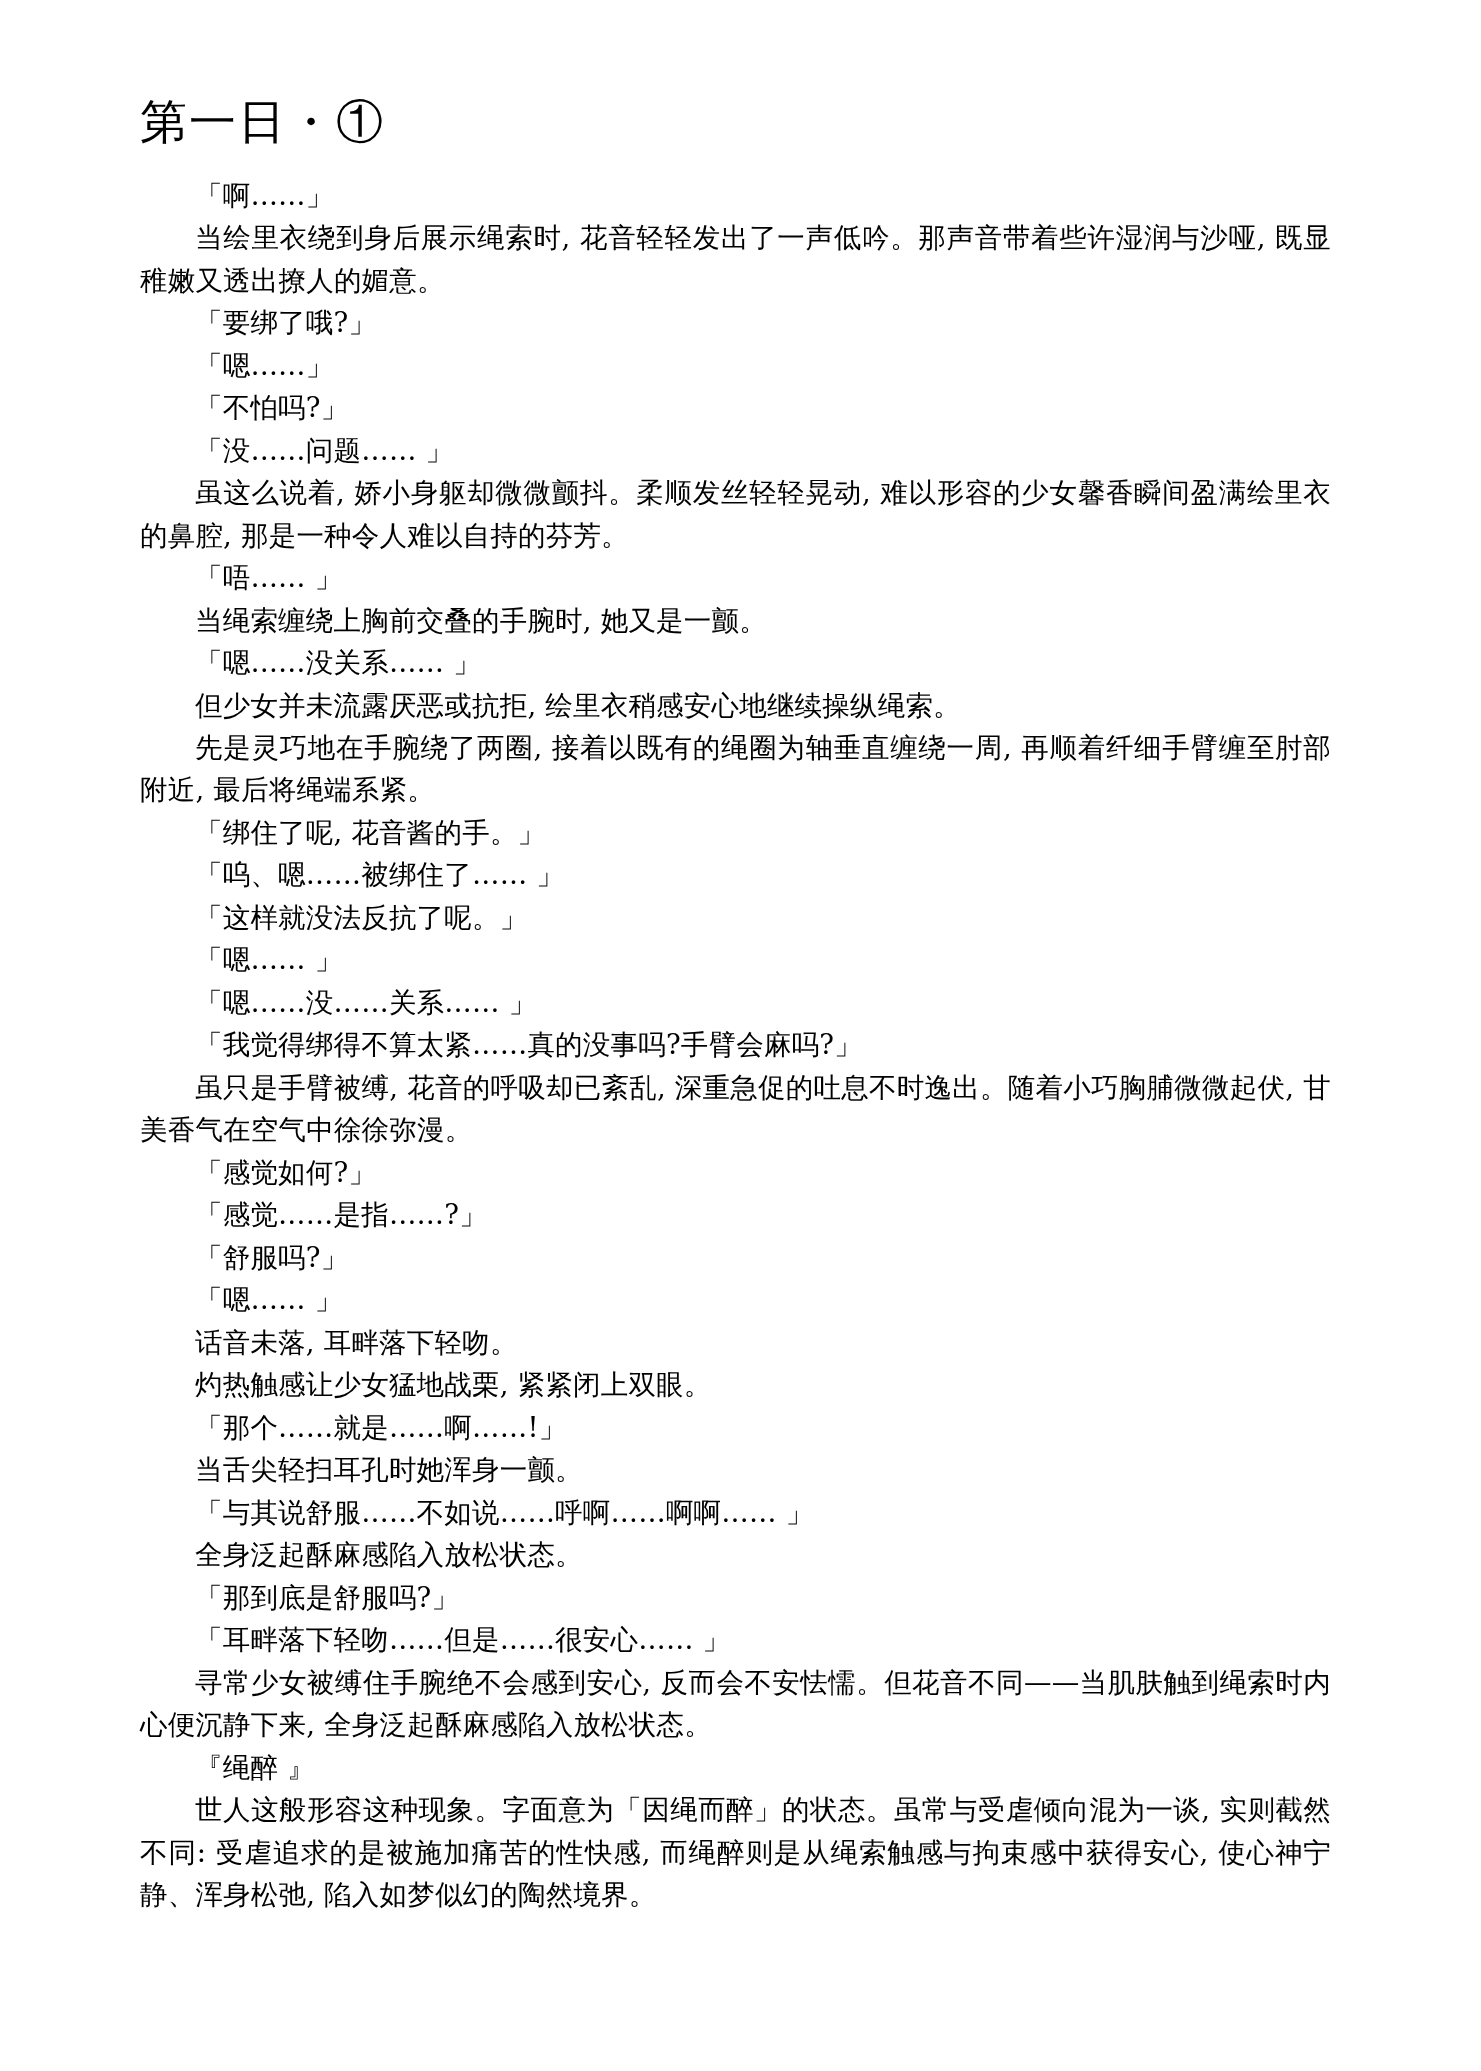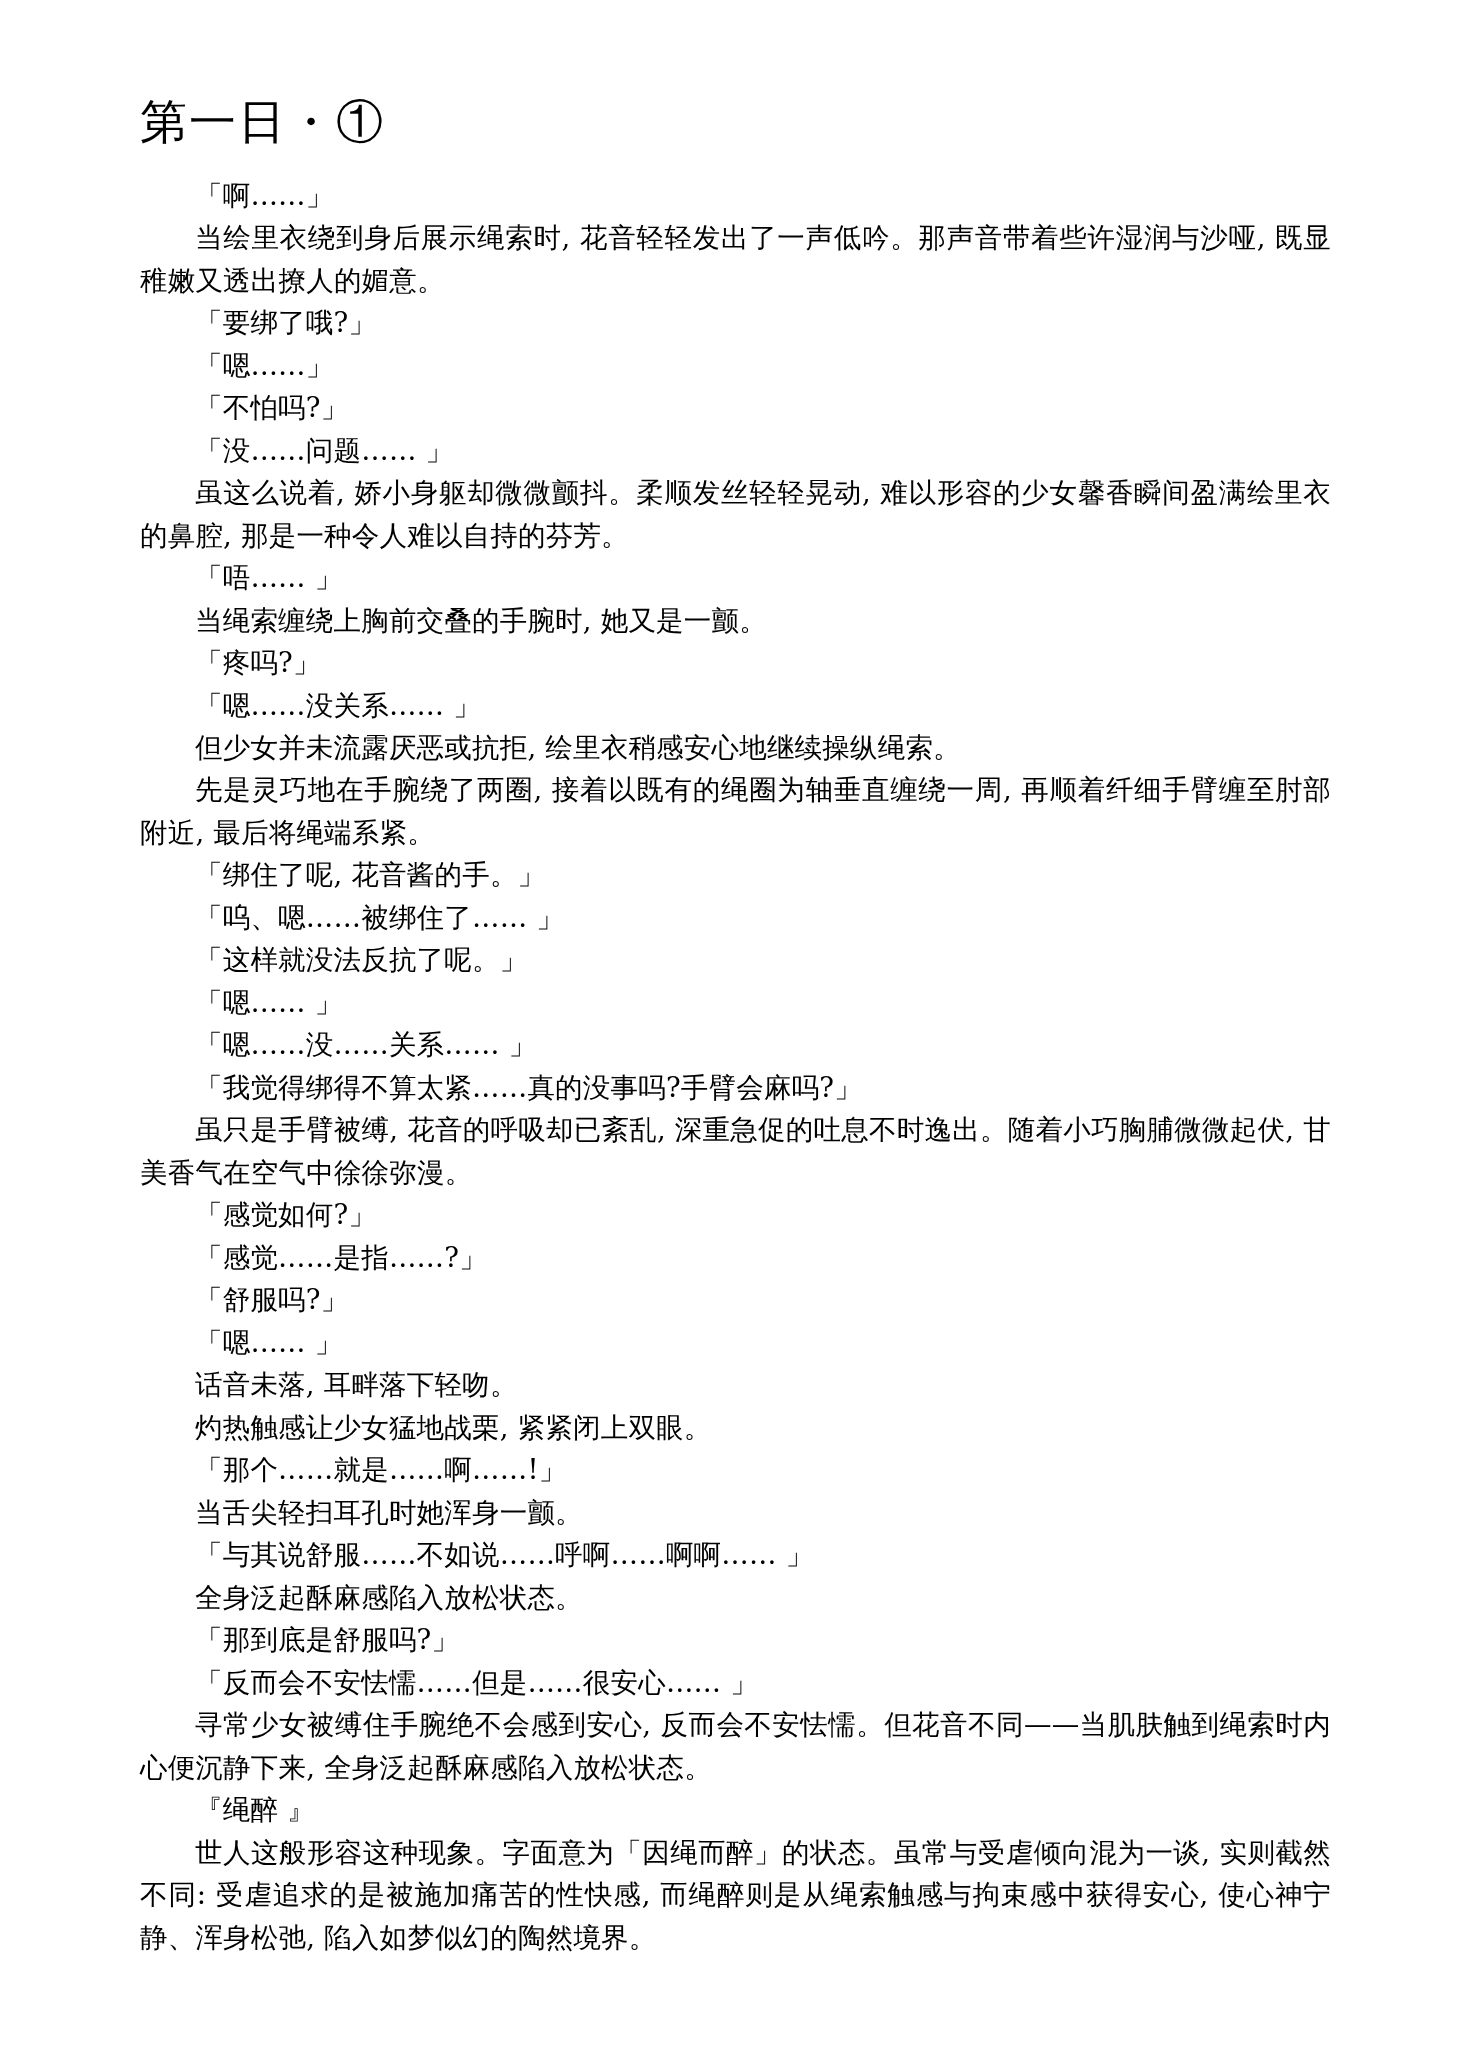--- a/index.html
+++ b/index.html
@@ -49,21 +49,20 @@
   <div class="body-text">
     <p class="para">「啊……」</p>
     <p class="para">当绘里衣绕到身后展示绳索时, 花音轻轻发出了一声低吟。那声音带着些许湿润与沙哑, 既显稚嫩又透出撩人的媚意。</p>
     <p class="para">「要绑了哦?」</p>
     <p class="para">「嗯……」</p>
     <p class="para">「不怕吗?」</p>
     <p class="para">「没……问题…… 」</p>
     <p class="para">虽这么说着, 娇小身躯却微微颤抖。柔顺发丝轻轻晃动, 难以形容的少女馨香瞬间盈满绘里衣的鼻腔, 那是一种令人难以自持的芬芳。</p>
     <p class="para">「唔…… 」</p>
     <p class="para">当绳索缠绕上胸前交叠的手腕时, 她又是一颤。</p>
-    <p class="para">「疼吗?」</p>
     <p class="para">「嗯……没关系…… 」</p>
     <p class="para">但少女并未流露厌恶或抗拒, 绘里衣稍感安心地继续操纵绳索。</p>
     <p class="para">先是灵巧地在手腕绕了两圈, 接着以既有的绳圈为轴垂直缠绕一周, 再顺着纤细手臂缠至肘部附近, 最后将绳端系紧。</p>
     <p class="para">「绑住了呢, 花音酱的手。」</p>
     <p class="para">「呜、嗯……被绑住了…… 」</p>
     <p class="para">「这样就没法反抗了呢。」</p>
     <p class="para">「嗯…… 」</p>
     <p class="para">「嗯……没……关系…… 」</p>
     <p class="para">「我觉得绑得不算太紧……真的没事吗?手臂会麻吗?」</p>
     <p class="para">虽只是手臂被缚, 花音的呼吸却已紊乱, 深重急促的吐息不时逸出。随着小巧胸脯微微起伏, 甘美香气在空气中徐徐弥漫。</p>
@@ -71,18 +70,18 @@
     <p class="para">「感觉……是指……?」</p>
     <p class="para">「舒服吗?」</p>
     <p class="para">「嗯…… 」</p>
     <p class="para">话音未落, 耳畔落下轻吻。</p>
     <p class="para">灼热触感让少女猛地战栗, 紧紧闭上双眼。</p>
     <p class="para">「那个……就是……啊……!」</p>
     <p class="para">当舌尖轻扫耳孔时她浑身一颤。</p>
     <p class="para">「与其说舒服……不如说……呼啊……啊啊…… 」</p>
     <p class="para">全身泛起酥麻感陷入放松状态。</p>
     <p class="para">「那到底是舒服吗?」</p>
-    <p class="para">「反而会不安怯懦……但是……很安心…… 」</p>
+    <p class="para">「耳畔落下轻吻……但是……很安心…… 」</p>
     <p class="para">寻常少女被缚住手腕绝不会感到安心, 反而会不安怯懦。但花音不同——当肌肤触到绳索时内心便沉静下来, 全身泛起酥麻感陷入放松状态。</p>
     <p class="para">『绳醉 』</p>
     <p class="para">世人这般形容这种现象。字面意为「因绳而醉」的状态。虽常与受虐倾向混为一谈, 实则截然不同: 受虐追求的是被施加痛苦的性快感, 而绳醉则是从绳索触感与拘束感中获得安心, 使心神宁静、浑身松弛, 陷入如梦似幻的陶然境界。</p>
   </div>
 </div>
 
 </body></html>

